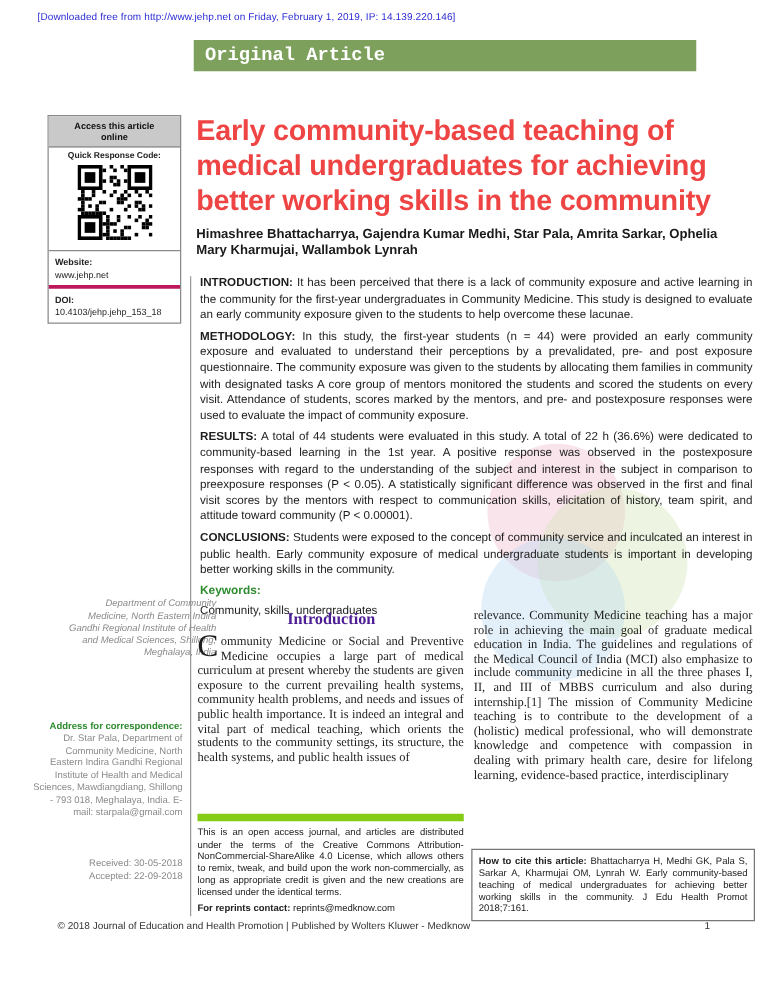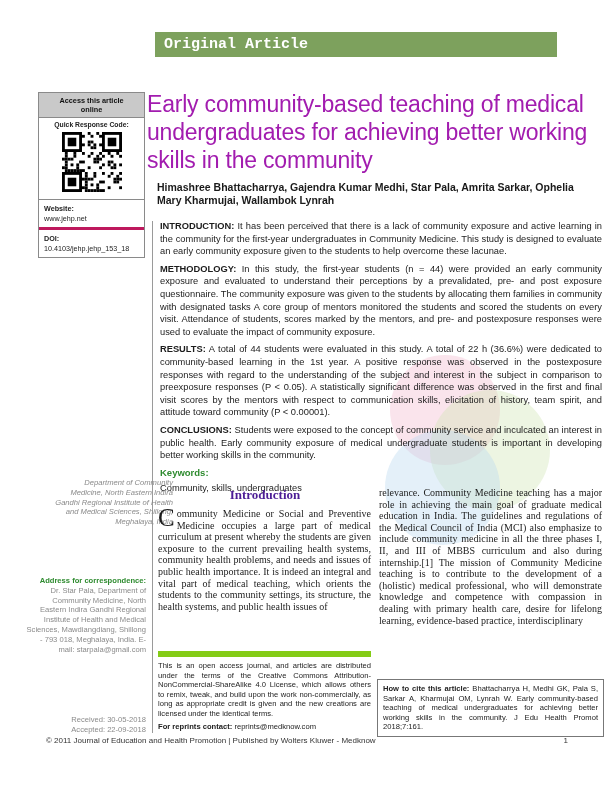--- a/index.html
+++ b/index.html
@@ -31,22 +31,22 @@
     font-size:7.3px; padding:3px 18px; text-align:center; color:#111;
   }
   .access-box .qr-wrap { border-bottom:1px solid #8a8a8a; padding:3px 4px 6px; text-align:center; }
   .access-box .qr-label { font-weight:bold; font-size:6.8px; margin-bottom:4px; text-align:center; }
   .access-box .row { border-bottom:3px solid #be185d; padding:4px 5px; }
   .access-box .row:last-child { border-bottom:none; }
   .access-box .lbl { font-weight:bold; font-size:7.2px; }
   .access-box .val { font-size:7.2px; margin-top:1px; word-break:break-all; }
   
   .title {
-    position:absolute; left:147px; top:90px; width:448px;
-    color:#a21caf; font-size:23px; font-weight:normal; line-height:28px;
+    position:absolute; left:157px; top:90px; width:448px;
+    color:#ef4444; font-size:23px; font-weight:bold; line-height:28px;
     letter-spacing:-.2px;
   }
   .authors {
     position:absolute; left:157px; top:181px; width:434px;
     font-size:10.5px; font-weight:bold; color:#1a1a1a; line-height:13px;
   }
   
   .vrule { position:absolute; left:152px; top:221px; width:1px; height:512px; background:#9a9a9a; }
   
   .wm { position:absolute; border-radius:50%; opacity:.38; }
@@ -63,21 +63,21 @@
   .abs-label { font-weight:bold; }
   .keywords-line { margin-top:1px; text-align:left; }
   
   .side {
     position:absolute; left:26px; width:120px; text-align:right;
     font-size:7.6px; line-height:9.8px; color:#8a8a8a;
   }
   .side.affil { top:478px; font-style:italic;margin-left:27px; }
   .side.corr  { top:576px; }
   .side .green-h { color:#2e8b2f; font-weight:bold; font-style:normal; }
-  .side.dates { top:715px; }
+  .side.dates { top:686px; }
   
   .intro-heading {
     position:absolute; left:160px; top:487px; width:210px; text-align:center;
     font-family:"Liberation Serif", serif; font-weight:bold; font-size:13px; color:#4c1d95;
   }
   .bodycol {
     position:absolute; font-family:"Liberation Serif", serif;
     font-size:10px; line-height:11.6px; text-align:justify; color:#1c1c1c;
   }
   .col1 { left:158px; top:508px; width:213px; }
@@ -103,20 +103,21 @@
   
   .footer-copy { position:absolute; left:46px; top:736px; font-size:8px; color:#333; }
   .footer-page { position:absolute; right:44px; top:736px; font-size:8px; color:#333; }
   .qr-svg { display:inline-block; }
 </style>
 </head>
 <body>
 
 <div class="page">
 
+  <div class="download-note">[Downloaded free from http://www.jehp.net on Friday, February 1, 2019, IP: 14.139.220.146]</div>
 
   <div class="banner">Original Article</div>
 
   <div class="access-box">
     <div class="hdr">Access this article online</div>
     <div class="qr-wrap">
       <div class="qr-label">Quick Response Code:</div>
       <svg id="qr" class="qr-svg" width="60" height="60" viewBox="0 0 21 21">
           <rect x="0" y="0" width="7" height="7" fill="#000"></rect>
           <rect x="1" y="1" width="5" height="5" fill="#fff"></rect>
@@ -277,16 +278,16 @@
   <div class="reprints">
     <span class="b">For reprints contact:</span>
     <span>reprints@medknow.com</span>
   </div>
 
   <div class="cite-box">
     <span class="b">How to cite this article:</span>
     <span>Bhattacharrya H, Medhi GK, Pala S, Sarkar A, Kharmujai OM, Lynrah W. Early community-based teaching of medical undergraduates for achieving better working skills in the community. J Edu Health Promot 2018;7:161.</span>
   </div>
 
-  <div class="footer-copy">© 2011 Journal of Education and Health Promotion | Published by Wolters Kluwer - Medknow</div>
+  <div class="footer-copy">© 2018 Journal of Education and Health Promotion | Published by Wolters Kluwer - Medknow</div>
   <div class="footer-page">1</div>
 
 </div>
 
 </body></html>

